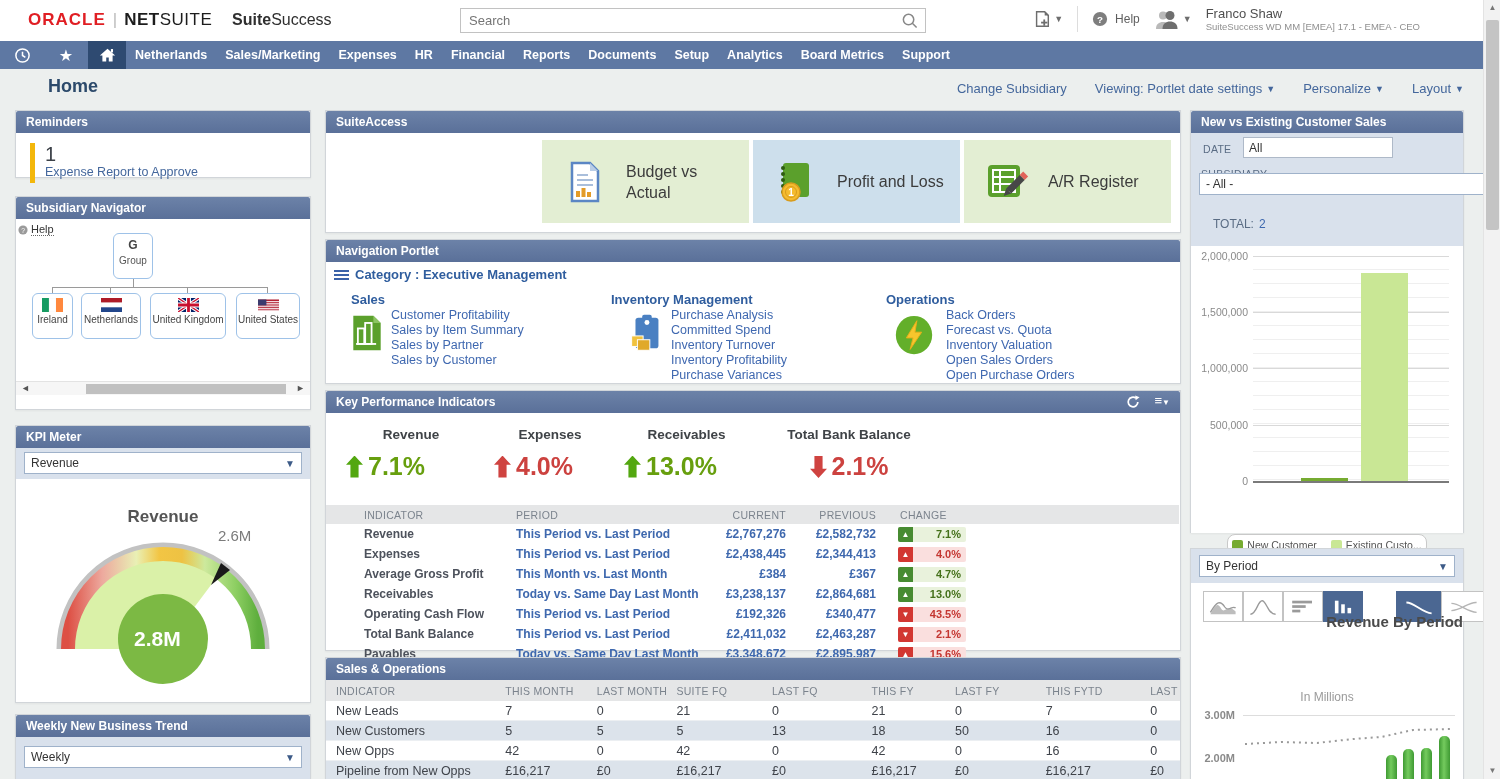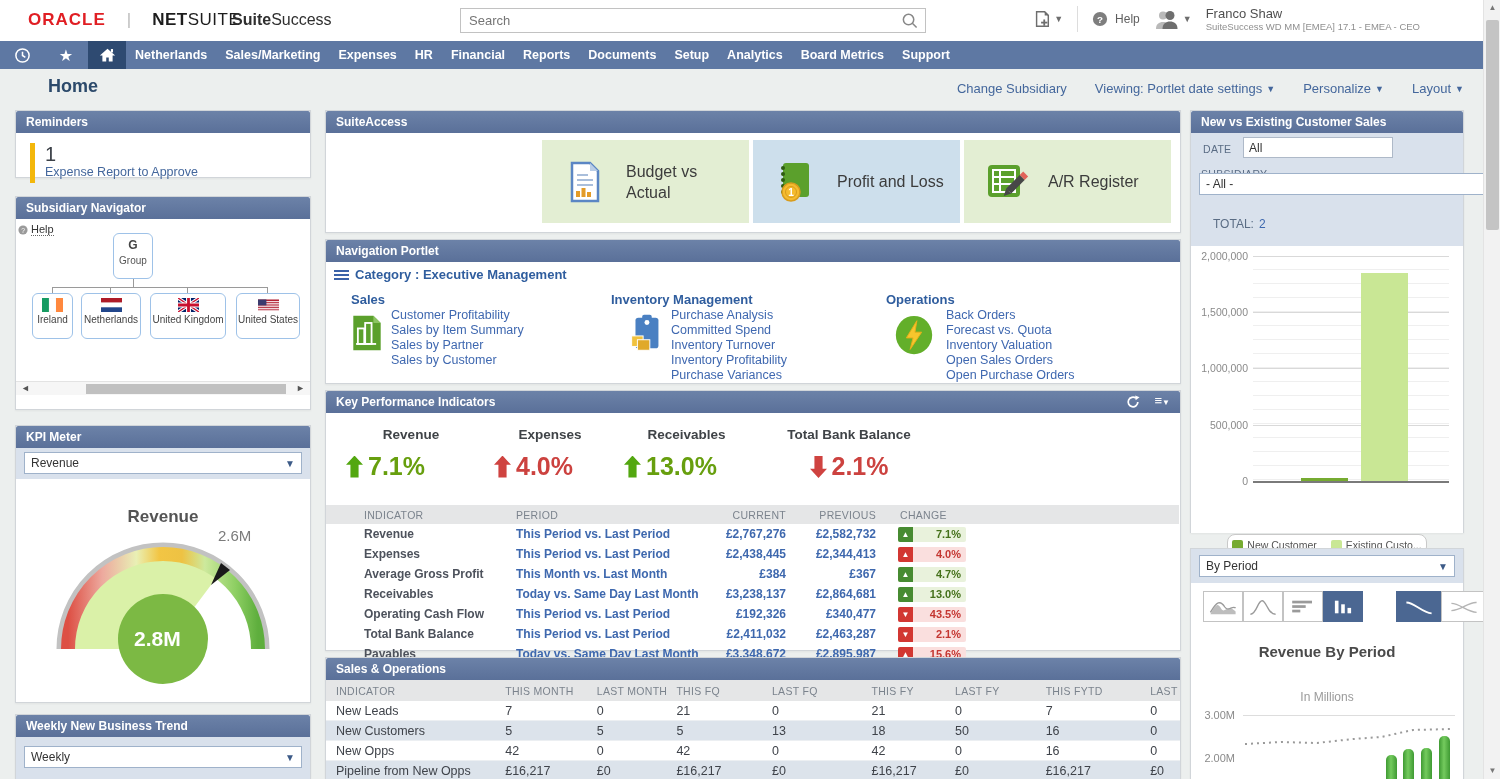--- a/index.html
+++ b/index.html
@@ -3,21 +3,21 @@
 <meta charset="utf-8">
 <style>
   * { box-sizing: border-box; }
   html,body { margin:0; padding:0; }
   body { font-family:"Liberation Sans", sans-serif; background:#ecefee; }
   #screen { position:relative; width:1500px; height:779px; background:#ecefee; overflow:hidden; }
   .abs { position:absolute; }
 
   
   .topbar { position:absolute; top:0; left:0; width:1500px; height:41px; background:#fff; }
-  .brand { position:absolute; left:28px; top:10px; font-size:17px; display:flex; gap:21px; }
+  .brand { position:absolute; left:28px; top:10px; font-size:17px; display:flex; gap:7px; }
   .oracle { color:#e01e23; font-weight:bold; letter-spacing:1px; font-size:17px; }
   .brand-div { color:#bbb; font-weight:normal; }
   .net { font-weight:bold; color:#1d1d1d; letter-spacing:.5px;}
   .suite2 { font-weight:normal; color:#1d1d1d; letter-spacing:.5px;}
   .product { position:absolute; left:232px; top:11px; font-size:16px; color:#2f2f2f; }
   .product b{ font-weight:bold; }
   .search-wrap { position:absolute; left:460px; top:8px; width:466px; height:25px; border:1px solid #c2c2c2; background:#fff; display:flex; align-items:center; }
   .search-wrap input { flex:1; border:0; outline:none; font-family:inherit; font-size:13px; color:#444; padding:0 8px; }
   .search-icon { width:24px; height:18px; display:flex; align-items:center; }
   .tb-right { position:absolute; right:80px; top:6px; display:flex; align-items:center; gap:14px; }
@@ -125,21 +125,21 @@
   .nve-bar { position:absolute; bottom:0; }
   .axis { position:absolute; left:62px; width:196px; height:2px; background:#7a7a7a; }
   .legend { position:absolute; left:36px; top:288px; width:200px; height:21px; border:1px solid #c9c9c9; border-radius:8px; display:flex; align-items:center; justify-content:center; gap:14px; font-size:10.5px; color:#555; background:#fff; }
   .sw { display:inline-block; width:11px; height:11px; border-radius:2px; margin-right:4px; vertical-align:-2px; }
 
   
   .ct-btn { width:40px; height:31px; border:1px solid #c3c3c3; background:#fff; display:flex; align-items:center; justify-content:center; cursor:pointer; }
   .ct-btn.active { background:#4b6792; border-color:#4b6792; }
   .rbp-title { position:absolute; width:100%; text-align:center; font-size:15px; font-weight:bold; color:#4a4a4a; }
   .rbp-sub { position:absolute; width:100%; text-align:center; font-size:12px; color:#9a9a9a; }
-  .rbp-ylab { position:absolute; font-size:11px; color:#8a8a8a; width:44px; text-align:right; }
+  .rbp-ylab { position:absolute; font-size:11px; color:#8a8a8a; width:44px; text-align:right;font-weight:bold; }
   .rbp-grid { position:absolute; left:52px; width:212px; height:1px; background:#ddd; }
   .rbp-bars { position:absolute; left:50px; top:117px; width:214px; height:114px; }
   .rbp-bar { position:absolute; bottom:0; width:11px; border-radius:5px 5px 0 0;
              background:linear-gradient(90deg,#3f9a33,#74cb5e 45%,#3f9a33); }
 
   
   .vscroll { position:absolute; right:0; top:0; width:17px; height:779px; background:#f2f2f2; border-left:1px solid #e3e3e3; }
   .vbtn { position:absolute; left:0; width:17px; height:16px; color:#777; font-size:8px; text-align:center; line-height:16px; }
   .vthumb { position:absolute; left:2px; width:13px; background:#c4c4c4; border-radius:2px; }
 </style>
@@ -623,21 +623,21 @@
       </div>
     </div>
   </div>
 
   <div class="panel" style="left:325px;top:657px;width:856px;height:122px;border-bottom:0;">
     <div class="phead">Sales &amp; Operations</div>
     <div class="so-hdr">
       <span class="sc0">INDICATOR</span>
         <span class="sc1">THIS MONTH</span>
         <span class="sc2">LAST MONTH</span>
-        <span class="sc3">THIS FQ</span>
+        <span class="sc3">SUITE FQ</span>
         <span class="sc4">LAST FQ</span>
         <span class="sc5">THIS FY</span>
         <span class="sc6">LAST FY</span>
         <span class="sc7">THIS FYTD</span>
         <span class="sc8">LAST</span>
     </div>
     <div class="so-row">
         <span class="sc0">New Leads</span>
         <span class="sc1">7</span>
         <span class="sc2">0</span>
@@ -764,21 +764,21 @@
             <svg viewBox="0 0 30 20" width="30" height="18">
               <path d="M1 5 C10 5 18 16 29 17" fill="none" stroke="#fff" stroke-width="2"></path>
             </svg>
           </span>
         <span class="ct-btn" style="width:45px;">
             <svg viewBox="0 0 30 20" width="30" height="18">
               <path d="M1 6 C10 6 18 15 29 16 M1 14 C12 14 20 4 29 5" fill="none" stroke="#b5b5b5" stroke-width="1.5"></path>
             </svg>
           </span>
       </div>
-      <div class="rbp-title" style="top:60px;">Revenue By Period</div>
+      <div class="rbp-title" style="top:30px;text-align:right;">Revenue By Period</div>
       <div class="rbp-sub" style="top:61px;margin-top:46px;">In Millions</div>
       <span class="rbp-ylab" style="left:0;top:126px;">3.00M</span>
       <span class="rbp-ylab" style="left:0;top:169px;">2.00M</span>
       <div class="rbp-grid" style="top:132px;"></div>
 
       <div class="rbp-bars" id="rbp-bars">
           <div class="rbp-bar" style="left: 144.8px; height: 59px;"></div>
           <div class="rbp-bar" style="left: 162.4px; height: 65px;"></div>
           <div class="rbp-bar" style="left: 180px; height: 66px;"></div>
           <div class="rbp-bar" style="left: 197.6px; height: 78px;"></div>

